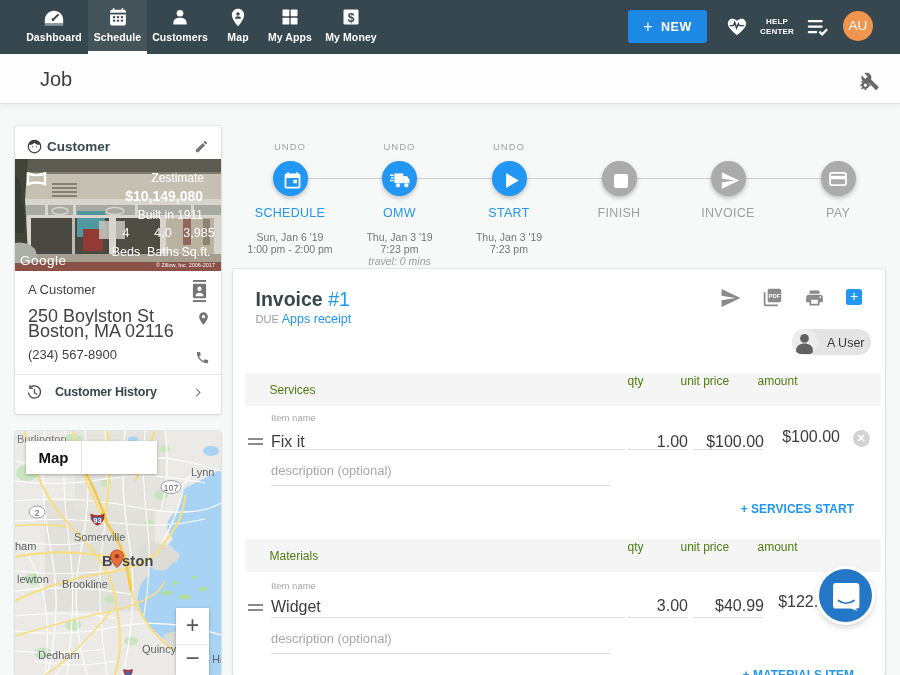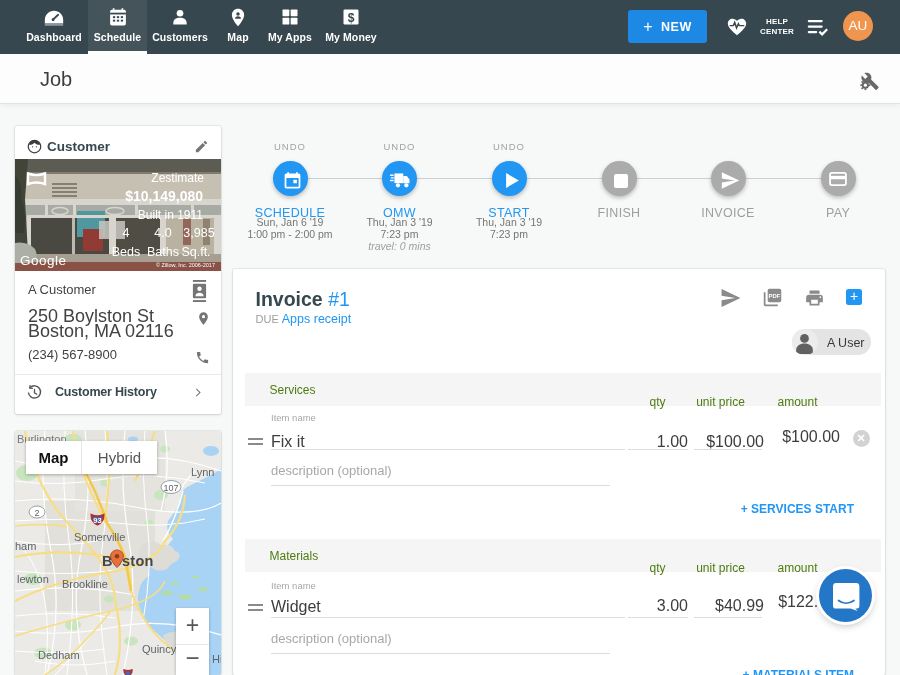--- a/index.html
+++ b/index.html
@@ -37,28 +37,28 @@
 
 
 #timeline { position:absolute; left:233px; top:130px; width:652px; height:130px; }
 .tl-undo { position:absolute; top:11px; width:60px; margin-left:-30px; text-align:center; font-size:9.5px; color:#a2a2a2; letter-spacing:1px; }
 .tl-circ { position:absolute; top:31px; width:35px; height:35px; margin-left:-17.5px; border-radius:50%; box-shadow:0 2px 4px rgba(0,0,0,0.25); }
 .tl-circ.blue { background:#2196f3; }
 .tl-circ.grey { background:#ababab; }
 .tl-lbl { position:absolute; top:76px; width:120px; margin-left:-60px; text-align:center; font-size:12.5px; letter-spacing:0.3px; }
 .tl-lbl.blue { color:#2196f3; }
 .tl-lbl.grey { color:#9e9e9e; }
-.tl-date { position:absolute; top:86px; width:120px; margin-left:-60px; text-align:center; font-size:10.5px; color:#757575; line-height:12px; }
+.tl-date { position:absolute; top:101px; width:120px; margin-left:-60px; text-align:center; font-size:10.5px; color:#757575; line-height:12px; }
 .tl-line { position:absolute; top:48px; height:1px; background:#cfcfcf; }
 
 
 #invcard { left:233px; top:269px; width:652px; height:406px; }
 .band { position:absolute; left:11.5px; width:636px; height:33px; background:#f5f5f6; font-size:12px; color:#4d7c0f;text-decoration:underline; }
 .band .c1 { position:absolute; left:25px; top:10px; }
-.band .r { position:absolute; top:22px; text-align:center; }
+.band .r { position:absolute; top:1px; text-align:left; }
 .inp-line { position:absolute; border-bottom:1px solid #dcdcdc; }
 .itemname { position:absolute; font-size:9.5px; color:#a8a8a8; }
 .ival { position:absolute; font-size:16px; color:#3d3d3d; }
 .idesc { position:absolute; font-size:13px; color:#a8a8a8; }
 .addlink { position:absolute; font-size:12px; font-weight:bold; color:#2196f3; text-align:right; }
 .dragh { position:absolute; width:15px; height:7.5px; border-top:2px solid #8a8a8a; border-bottom:2px solid #8a8a8a; }
 
 
 #chat { position:absolute; left:819px; top:569px; width:53px; height:53px; border-radius:50%; background:#2476c7; box-shadow:0 0 0 3px #fff, 0 3px 8px rgba(0,0,0,0.3); }
 </style>
@@ -372,21 +372,20 @@
       <text x="82.5" y="92" font-size="7.5" fill="#fff" text-anchor="middle" font-weight="bold">93</text>
     </g>
     <path d="M109 239 q4 1.6 8 0 q0 4.5 -4 6 q-4 -1.5 -4 -6 Z" fill="#3b6dbd" stroke="#b03030" stroke-width="1.5"></path>
 
     <path d="M102 119 c-3.6 0 -6.4 2.8 -6.4 6.3 c0 4.7 6.4 11.3 6.4 11.3 s6.4 -6.6 6.4 -11.3 c0 -3.5 -2.8 -6.3 -6.4 -6.3 Z" fill="#e8703a" stroke="#b44d22" stroke-width="1"></path>
     <circle cx="102" cy="125.3" r="2.3" fill="#8d3c1e"></circle>
   </svg>
   
   <div class="mapbtn" style="left:11px; top:10px; width:131px; height:33px; z-index:3;">
     <div style="position:absolute; left:0; top:0; width:56px; height:33px; line-height:33px; font-weight:bold; color:#111; border-right:1px solid #e6e6e6;">Map</div>
-    <div style="position:absolute; left:56px; top:0; width:75px; height:33px; line-height:33px;">Hybrid</div>
   </div>
   <div class="mapbtn" style="left:161px; top:177px; width:33px; height:67px; z-index:2;">
     <div style="height:36px; font-size:23px; color:#555; line-height:34px;">+</div>
     <div style="height:31px; font-size:24px; color:#555; line-height:26px; border-top:1px solid #e6e6e6;">−</div>
   </div>
 </div>
 
 <div id="timeline">
   <div class="tl-line" style="left:57px; width:538px;"></div>
 

